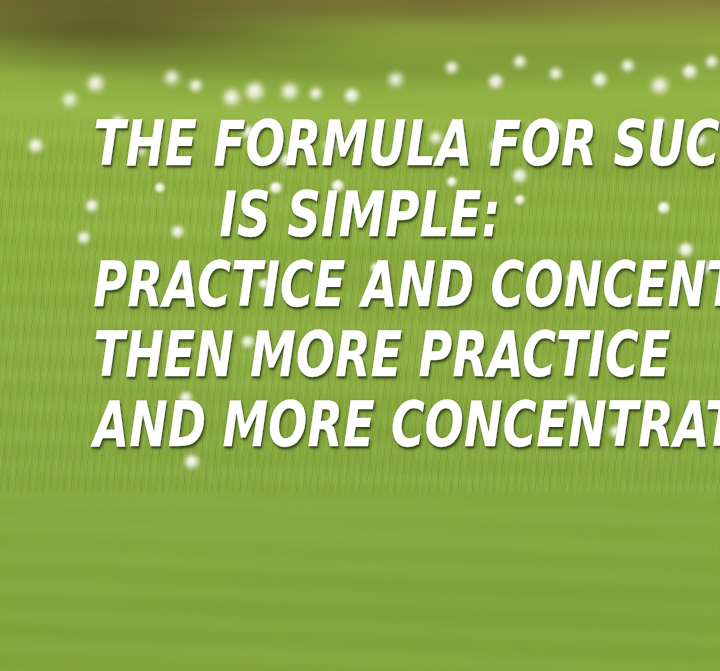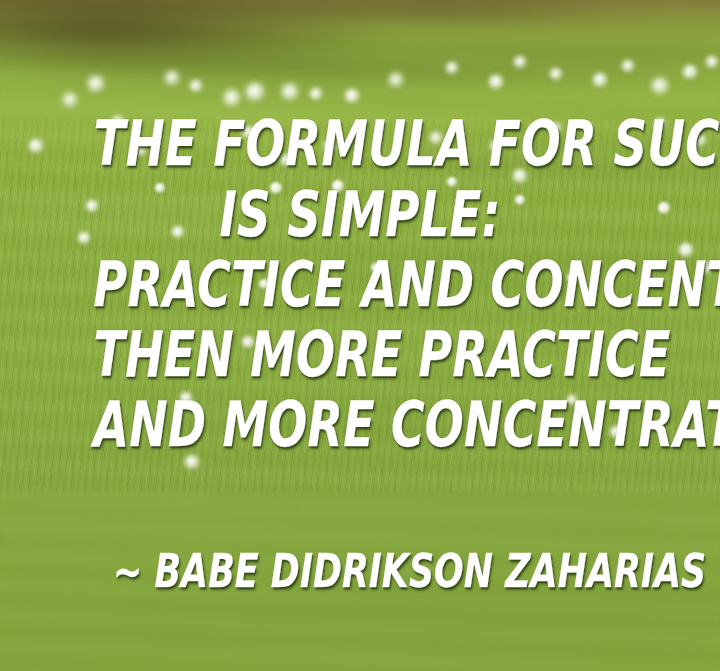--- a/index.html
+++ b/index.html
@@ -283,17 +283,14 @@
   </div>
 
   <div class="quote-text">
     <div class="line line-1">THE FORMULA FOR SUCCESS</div>
     <div class="line line-2">IS SIMPLE:</div>
     <div class="line line-3">PRACTICE AND CONCENTRATION</div>
     <div class="line line-4">THEN MORE PRACTICE</div>
     <div class="line line-5">AND MORE CONCENTRATION.</div>
   </div>
 
-  <div class="attribution">
-    <span class="attr-inner"><span class="attr-dash">~</span><span>BABE DIDRIKSON ZAHARIAS</span></span>
-  </div>
 
 </div>
 
 </body></html>

